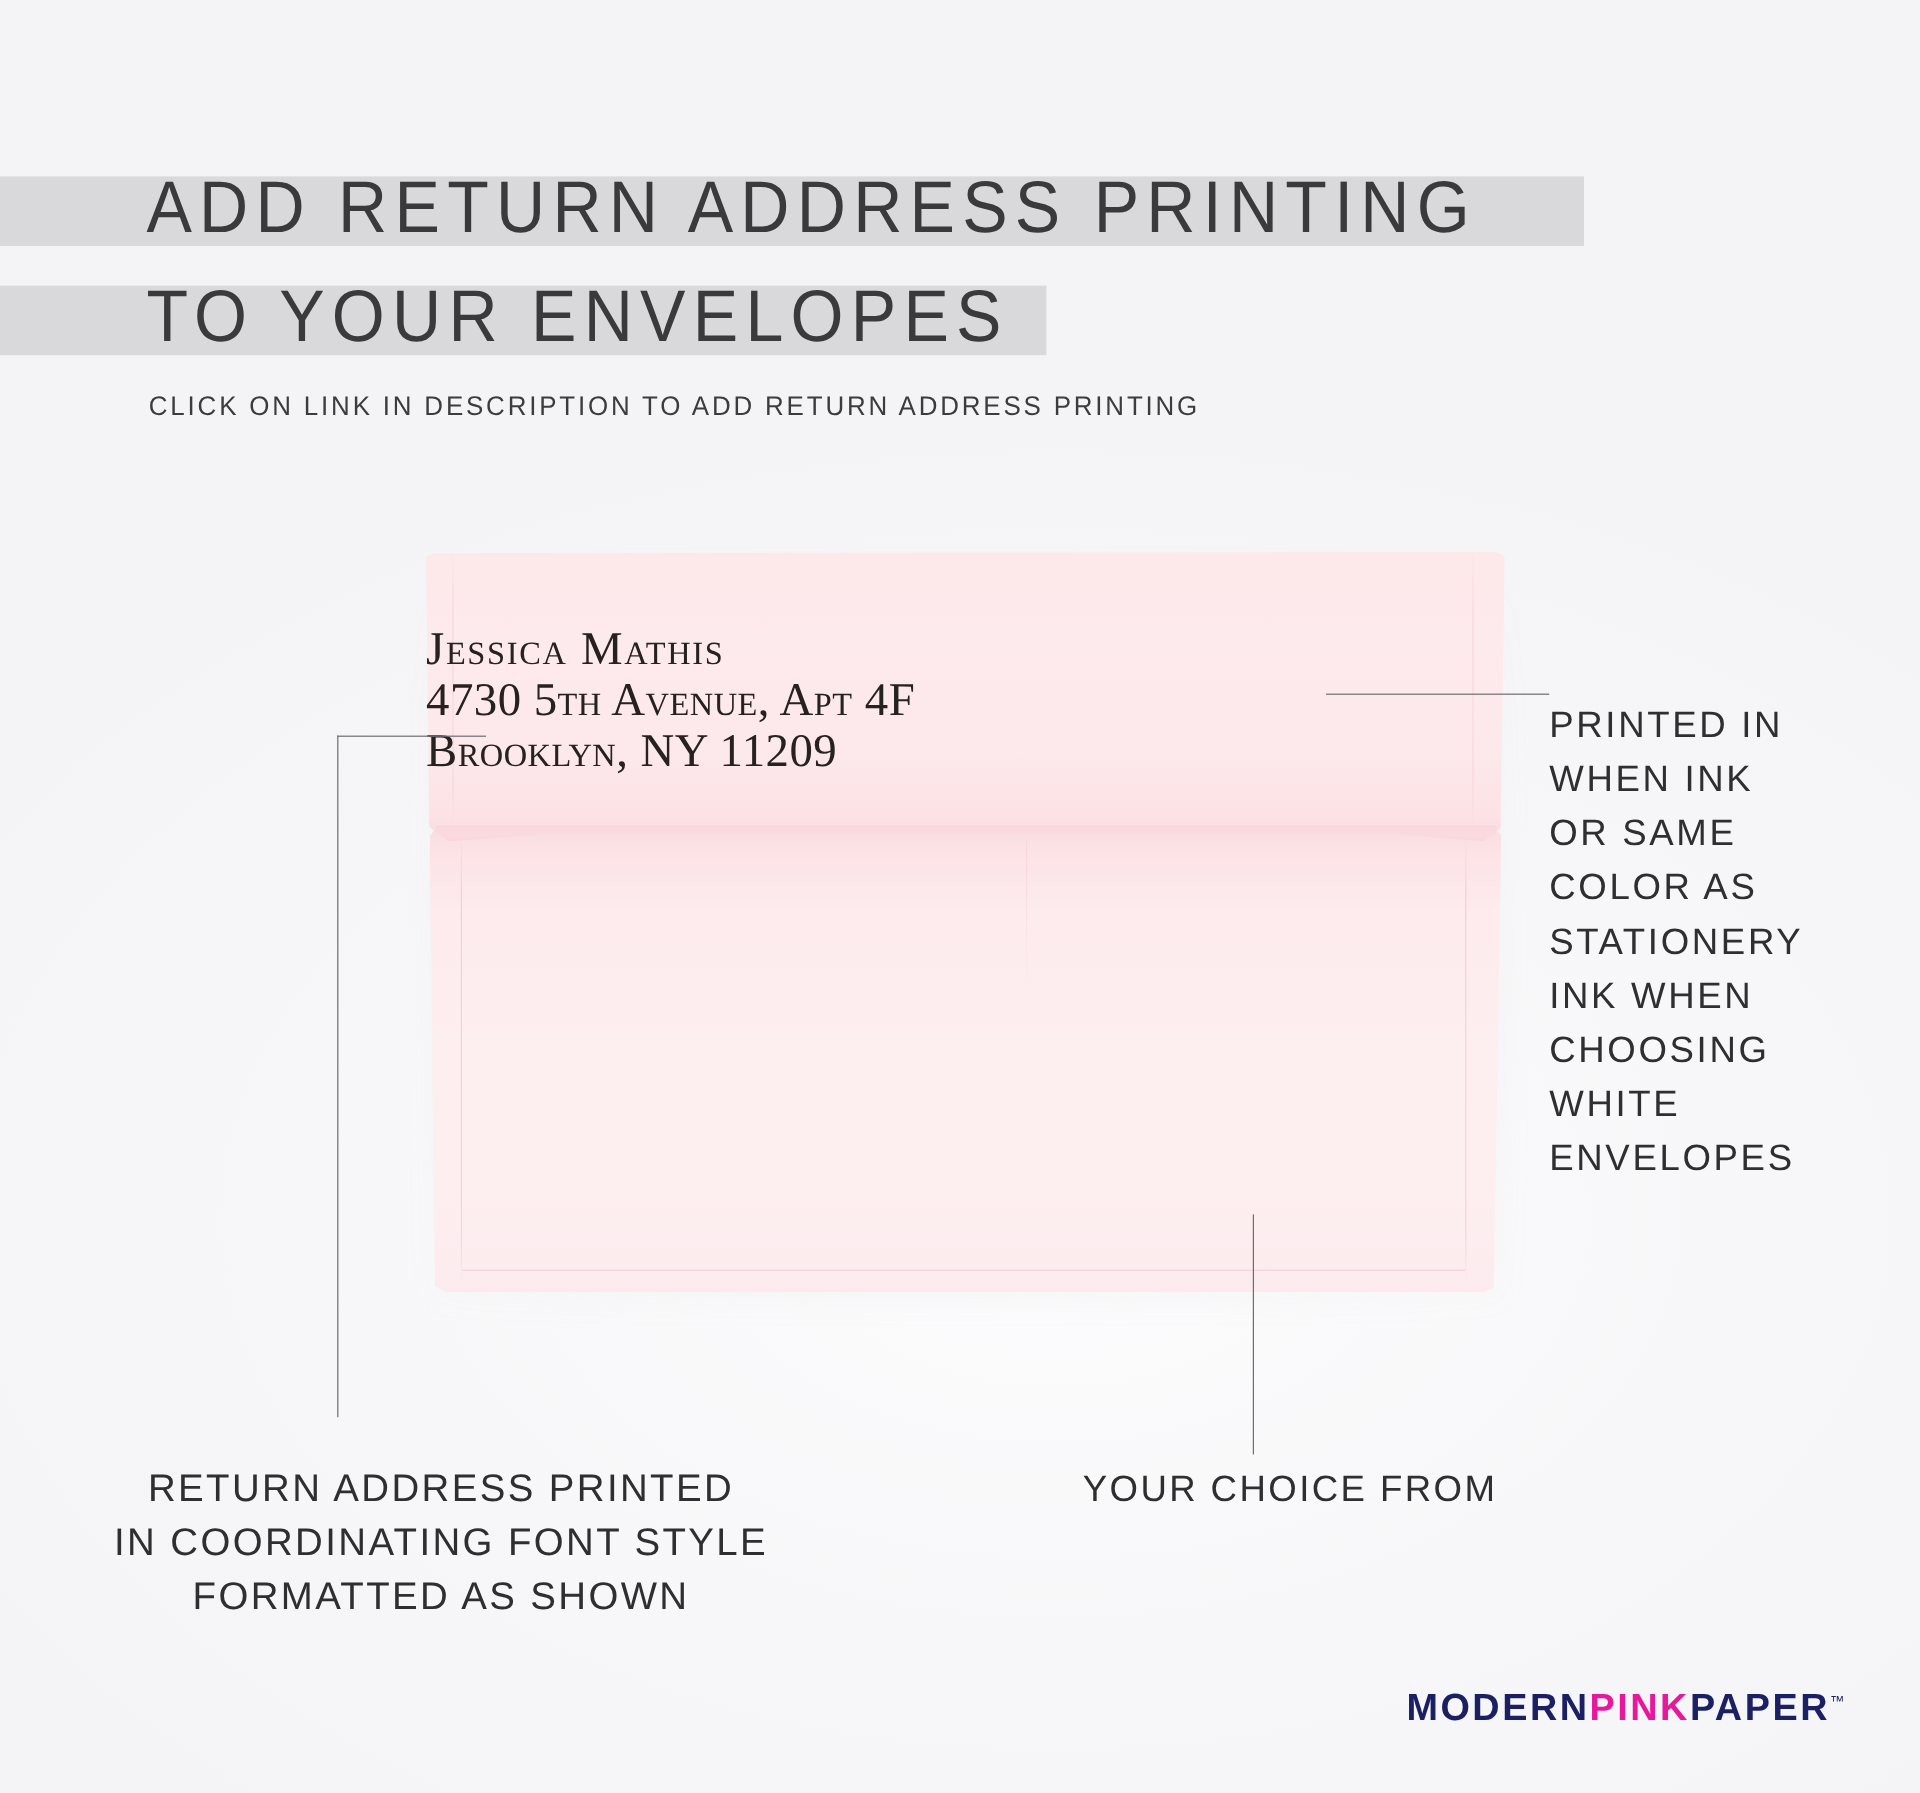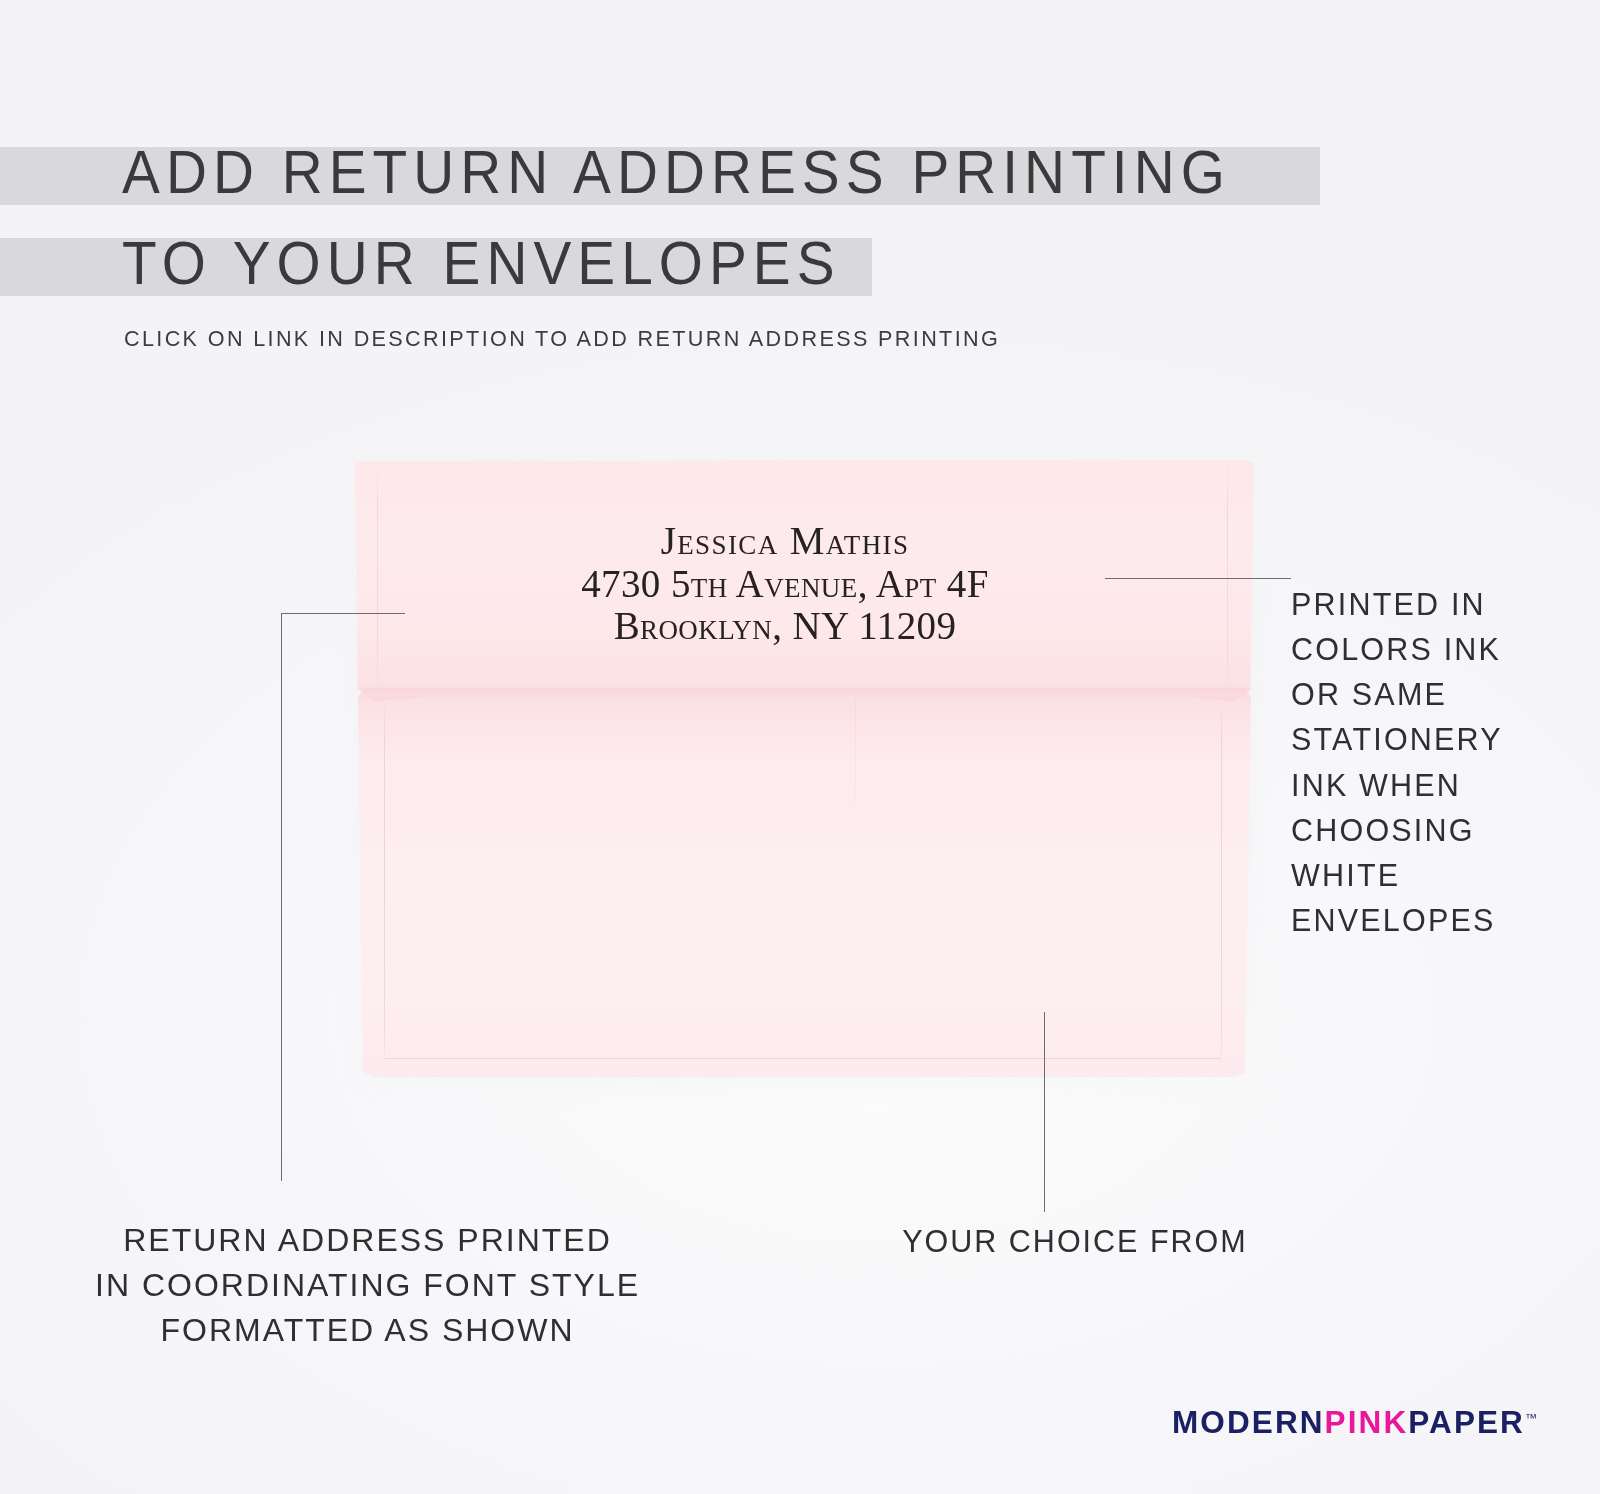--- a/index.html
+++ b/index.html
@@ -142,21 +142,21 @@
     width: 1px; height: 228px;
     background: linear-gradient(180deg, rgba(248,218,223,0.2), rgba(246,211,217,0.9) 20%, rgba(246,211,217,0.8) 85%, rgba(250,226,230,0));
   }
 
   
   #return-address {
     position: absolute;
     left: 0;
     top: 60px;
     width: 860px;
-    text-align: center;
+    text-align: left;
     font-family: "Liberation Serif", serif;
     font-size: 39px;
     line-height: 1.09;
     color: #26221f;
     letter-spacing: 0.4px;
     font-variant: small-caps;
   }
   #return-address .ra-line { display: block; white-space: nowrap; }
   #ra-name { letter-spacing: 1.4px; }
 
@@ -261,22 +261,23 @@
     </div>
   </div>
 
   <div class="leader" id="leader-right-h"></div>
   <div class="leader" id="leader-left-h"></div>
   <div class="leader" id="leader-left-v"></div>
   <div class="leader" id="leader-mid-v"></div>
 
   <div class="callout" id="callout-right">
     <span class="cl">PRINTED IN</span>
-    <span class="cl">COLORS INK</span>
+    <span class="cl">WHEN INK</span>
     <span class="cl">OR SAME</span>
+    <span class="cl">COLOR AS</span>
     <span class="cl">STATIONERY</span>
     <span class="cl">INK WHEN</span>
     <span class="cl">CHOOSING</span>
     <span class="cl">WHITE</span>
     <span class="cl">ENVELOPES</span>
   </div>
 
   <div class="callout" id="callout-bottom-left">
     <span class="cl">RETURN ADDRESS PRINTED</span>
     <span class="cl">IN COORDINATING FONT STYLE</span>

